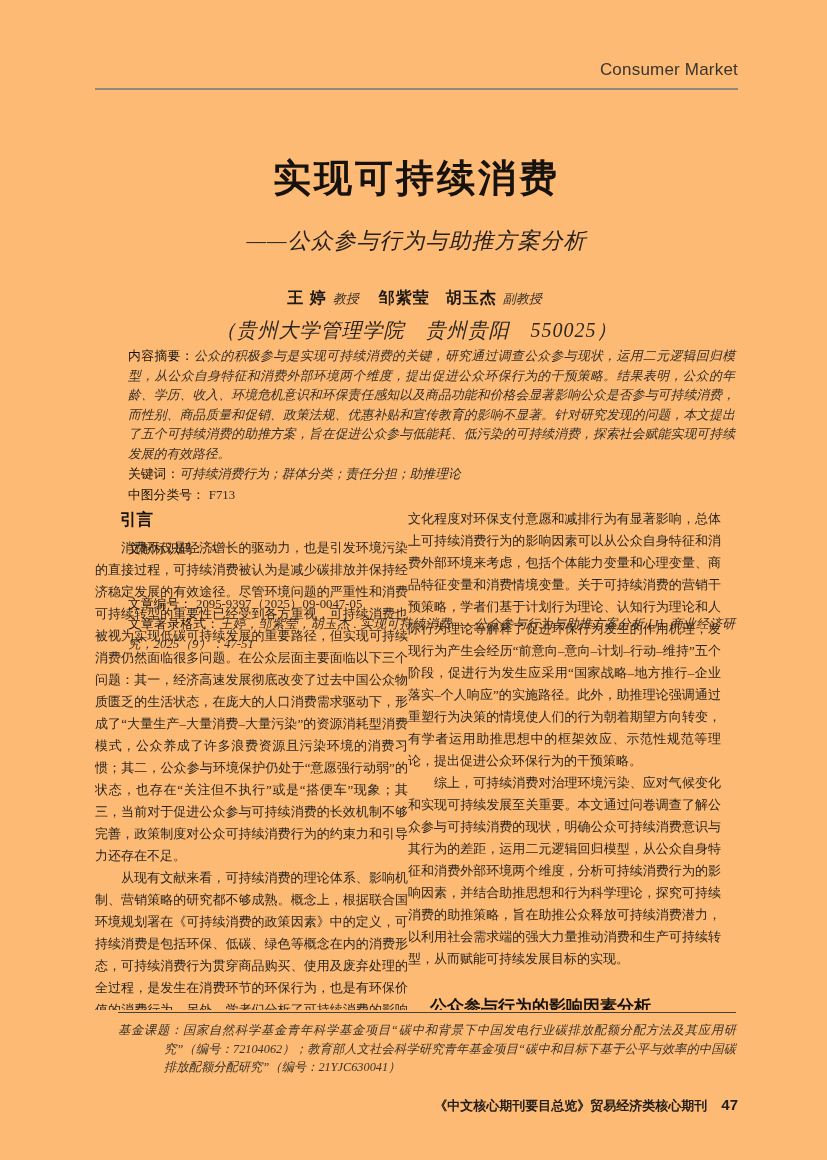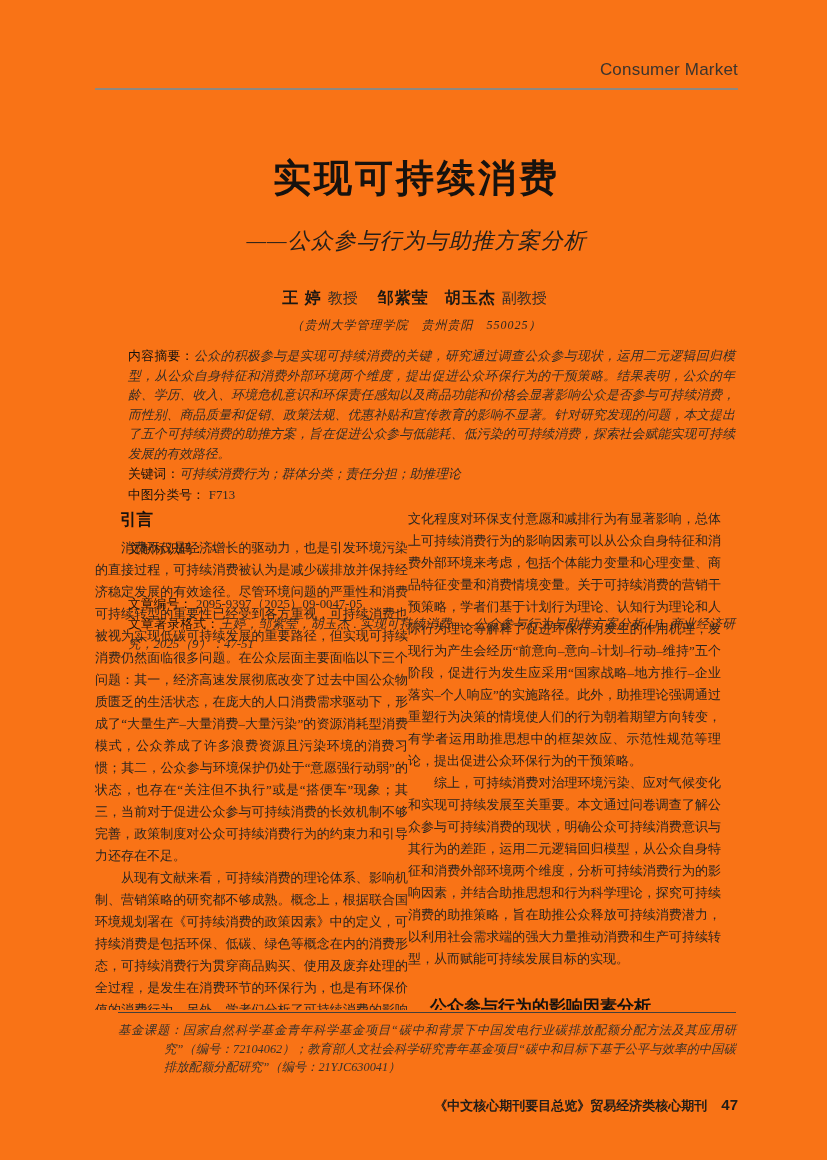--- a/index.html
+++ b/index.html
@@ -1,20 +1,20 @@
 <!DOCTYPE html>
 <html><head>
 <meta charset="utf-8">
 <style>
   html,body{margin:0;padding:0;background:#e9e9e9;}
   .page{
     position:relative;
     width:827px;height:1160px;
     margin:0 auto;
-    background:#f97316;
+    background:#fdba74;
     color:#2e2a26;
     font-family:"Liberation Serif","DejaVu Serif",serif;
     overflow:hidden;
   }
   
   .journal-label{
     position:absolute;top:60px;right:89px;
     font-family:"Liberation Sans","DejaVu Sans",sans-serif;
     font-size:17px;color:#3b342e;letter-spacing:.2px;
   }
@@ -36,22 +36,22 @@
   .article-subtitle{
     margin-top:26px;
     font-style:italic;
     font-size:22px;color:#241f1a;letter-spacing:1px;
   }
   .authors{margin-top:32px;font-size:16px;color:#1c1813;}
   .author-name{
     font-family:"Liberation Sans","DejaVu Sans",sans-serif;
     font-weight:bold;letter-spacing:1px;margin:0 6px;
   }
-  .author-title{font-size:15px;color:#332d27;margin-right:10px;}
-  .affiliation{margin-top:8px;font-style:italic;font-size:12px;color:#2b2620;letter-spacing:1px;}
+  .author-title{font-style:italic;font-size:13px;color:#332d27;margin-right:10px;}
+  .affiliation{margin-top:8px;font-style:italic;font-size:20px;color:#2b2620;letter-spacing:1px;}
   
   .meta-block{
     position:absolute;top:346px;left:128px;width:607px;
     font-size:12.8px;line-height:19.5px;text-align:justify;
   }
   .meta-label{
     font-family:"Liberation Sans","DejaVu Sans",sans-serif;
     font-weight:normal;font-style:normal;color:#17130f;
   }
   .kai{font-style:italic;color:#332d27;}

